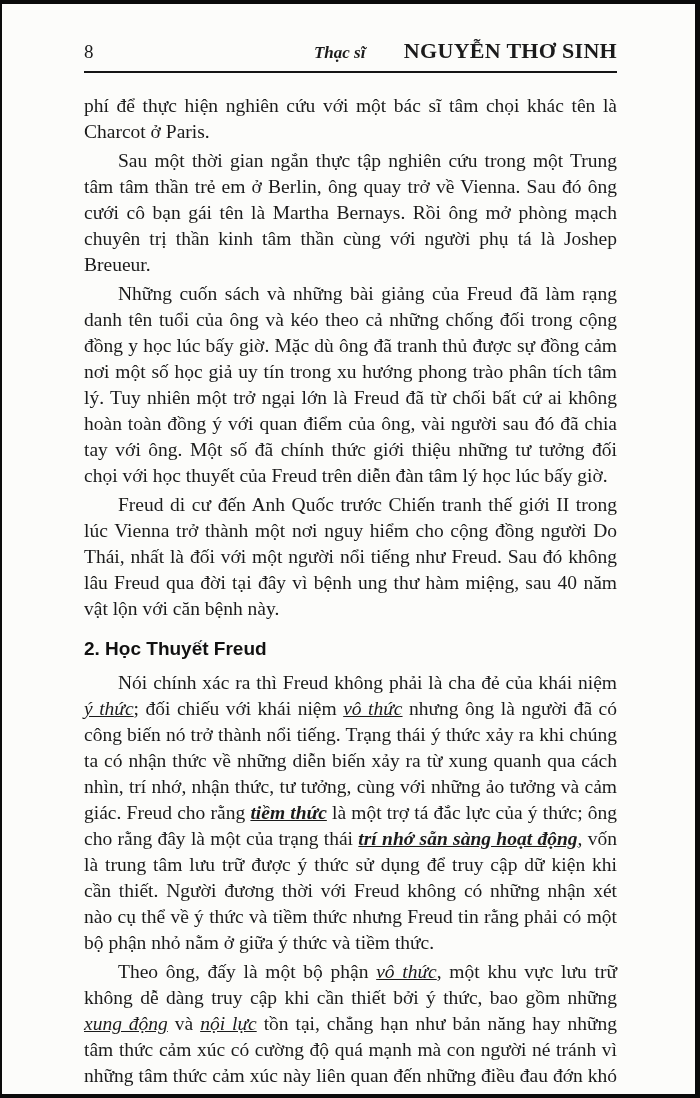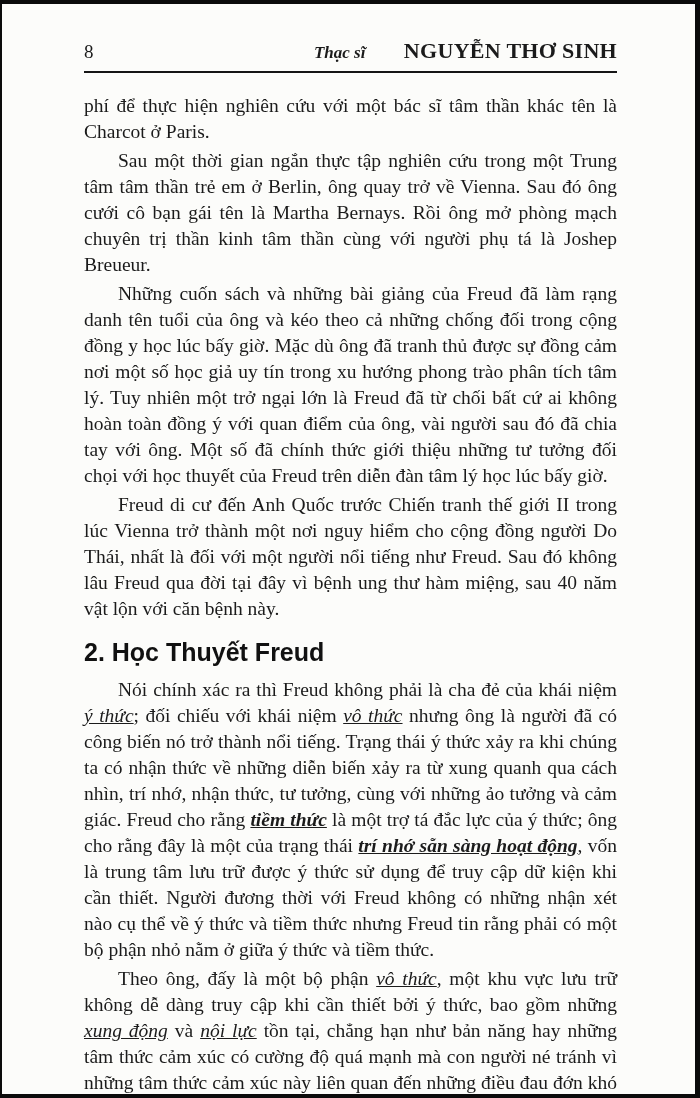--- a/index.html
+++ b/index.html
@@ -60,21 +60,21 @@
     text-justify: inter-word;
   }
   .para.indent {
     text-indent: 34px;
   }
   .para .it { font-style: italic; text-decoration: underline; }
   .para .bd { font-weight: bold; }
   .section-heading {
     font-family: "Liberation Sans", "DejaVu Sans", sans-serif;
     font-weight: bold;
-    font-size: 25px;
+    font-size: 19px;
     margin: 16px 0 10px 0;
     color: #111;
   }
 </style>
 </head>
 <body>
 
 <div class="scan-page">
   <div class="inner">
 
@@ -82,21 +82,21 @@
       <span class="page-num">8</span>
       <span class="head-title">
         <em class="prefix">Thạc sĩ</em>
         <span class="name">NGUYỄN THƠ SINH</span>
       </span>
     </header>
 
     <div class="head-rule"></div>
 
     <main>
-        <p class="para"><span>phí để thực hiện nghiên cứu với một bác sĩ tâm thần khác tên là Charcot ở Paris.</span></p>
+        <p class="para"><span>phí để thực hiện nghiên cứu với một bác sĩ tâm chọi khác tên là Charcot ở Paris.</span></p>
         <p class="para indent"><span>Sau một thời gian ngắn thực tập nghiên cứu trong một Trung tâm tâm thần trẻ em ở Berlin, ông quay trở về Vienna. Sau đó ông cưới cô bạn gái tên là Martha Bernays. Rồi ông mở phòng mạch chuyên trị thần kinh tâm thần cùng với người phụ tá là Joshep Breueur.</span></p>
         <p class="para indent"><span>Những cuốn sách và những bài giảng của Freud đã làm rạng danh tên tuổi của ông và kéo theo cả những chống đối trong cộng đồng y học lúc bấy giờ. Mặc dù ông đã tranh thủ được sự đồng cảm nơi một số học giả uy tín trong xu hướng phong trào phân tích tâm lý. Tuy nhiên một trở ngại lớn là Freud đã từ chối bất cứ ai không hoàn toàn đồng ý với quan điểm của ông, vài người sau đó đã chia tay với ông. Một số đã chính thức giới thiệu những tư tưởng đối chọi với học thuyết của Freud trên diễn đàn tâm lý học lúc bấy giờ.</span></p>
         <p class="para indent"><span>Freud di cư đến Anh Quốc trước Chiến tranh thế giới II trong lúc Vienna trở thành một nơi nguy hiểm cho cộng đồng người Do Thái, nhất là đối với một người nổi tiếng như Freud. Sau đó không lâu Freud qua đời tại đây vì bệnh ung thư hàm miệng, sau 40 năm vật lộn với căn bệnh này.</span></p>
         <h2 class="section-heading">2. Học Thuyết Freud</h2>
         <p class="para indent"><span>Nói chính xác ra thì Freud không phải là cha đẻ của khái niệm </span><span class="it">ý thức</span><span>; đối chiếu với khái niệm </span><span class="it">vô thức</span><span> nhưng ông là người đã có công biến nó trở thành nổi tiếng. Trạng thái ý thức xảy ra khi chúng ta có nhận thức về những diễn biến xảy ra từ xung quanh qua cách nhìn, trí nhớ, nhận thức, tư tưởng, cùng với những ảo tưởng và cảm giác. Freud cho rằng </span><span class="it bd">tiềm thức</span><span> là một trợ tá đắc lực của ý thức; ông cho rằng đây là một của trạng thái </span><span class="it bd">trí nhớ sẵn sàng hoạt động</span><span>, vốn là trung tâm lưu trữ được ý thức sử dụng để truy cập dữ kiện khi cần thiết. Người đương thời với Freud không có những nhận xét nào cụ thể về ý thức và tiềm thức nhưng Freud tin rằng phải có một bộ phận nhỏ nằm ở giữa ý thức và tiềm thức.</span></p>
         <p class="para indent"><span>Theo ông, đấy là một bộ phận </span><span class="it">vô thức</span><span>, một khu vực lưu trữ không dễ dàng truy cập khi cần thiết bởi ý thức, bao gồm những </span><span class="it">xung động</span><span> và </span><span class="it">nội lực</span><span> tồn tại, chẳng hạn như bản năng hay những tâm thức cảm xúc có cường độ quá mạnh mà con người né tránh vì những tâm thức cảm xúc này liên quan đến những điều đau đớn khó chịu.</span></p>
       </main>
 
   </div>
 </div>

